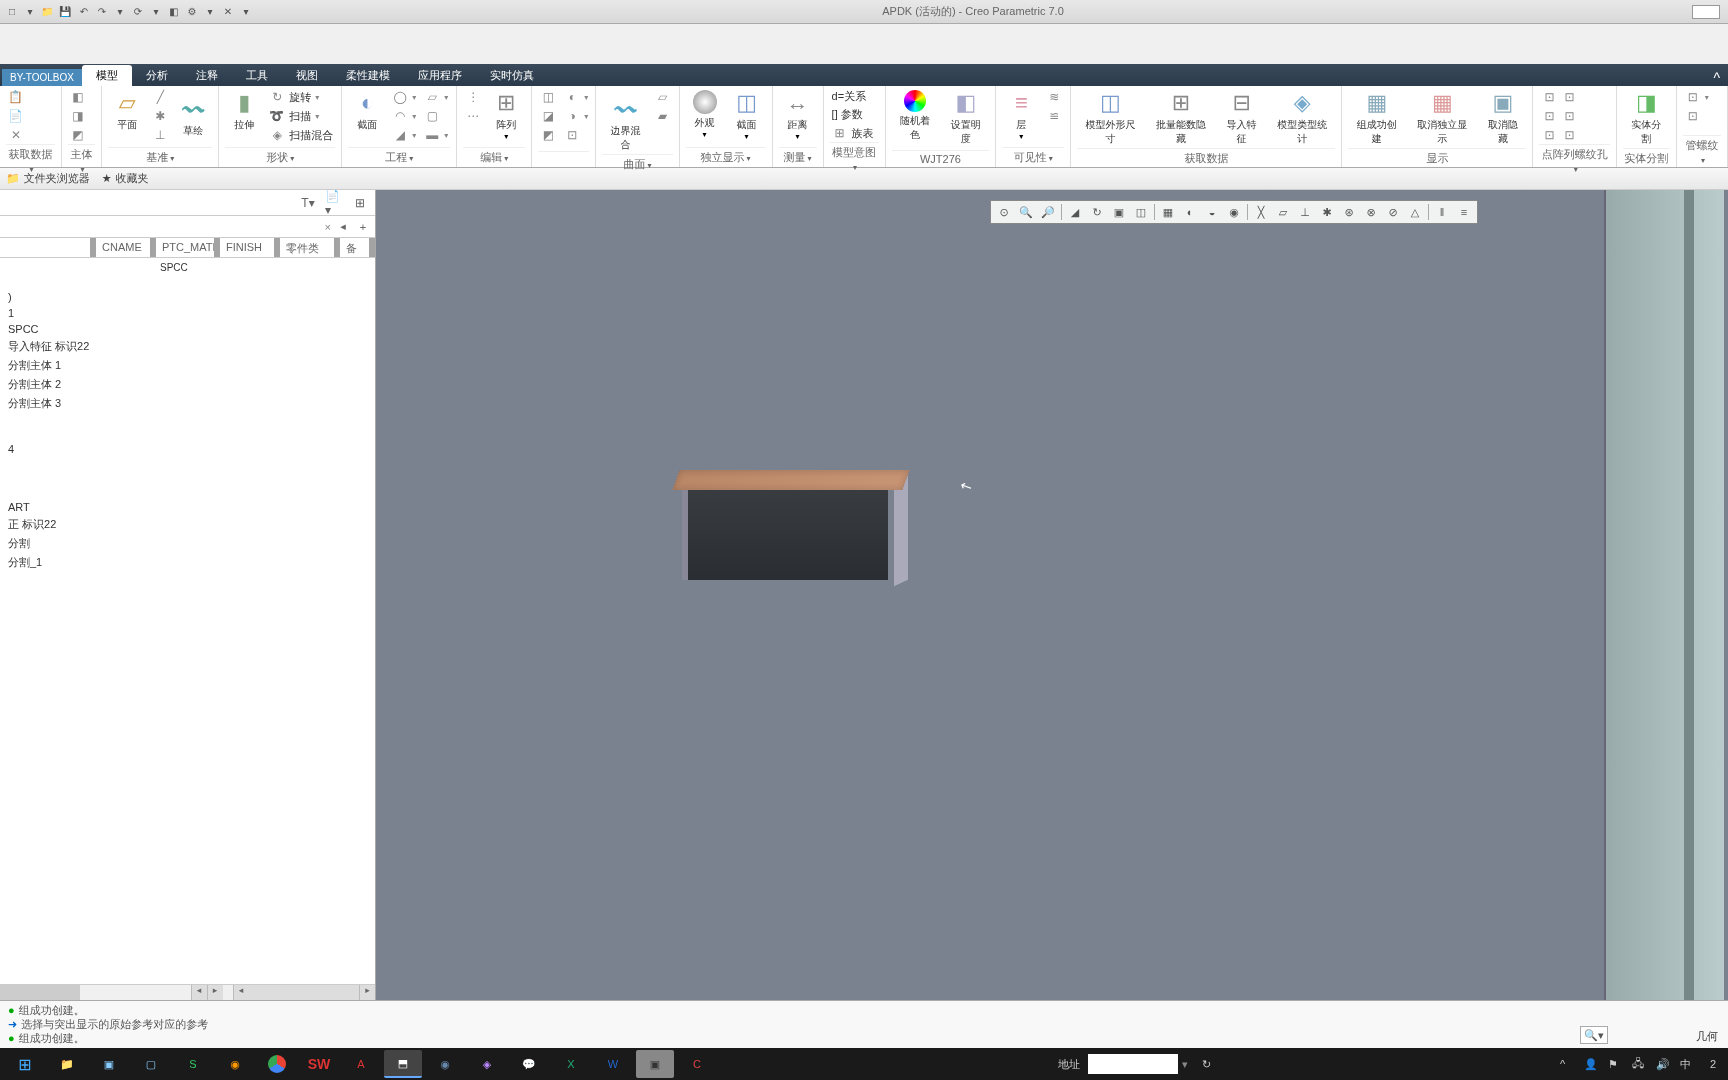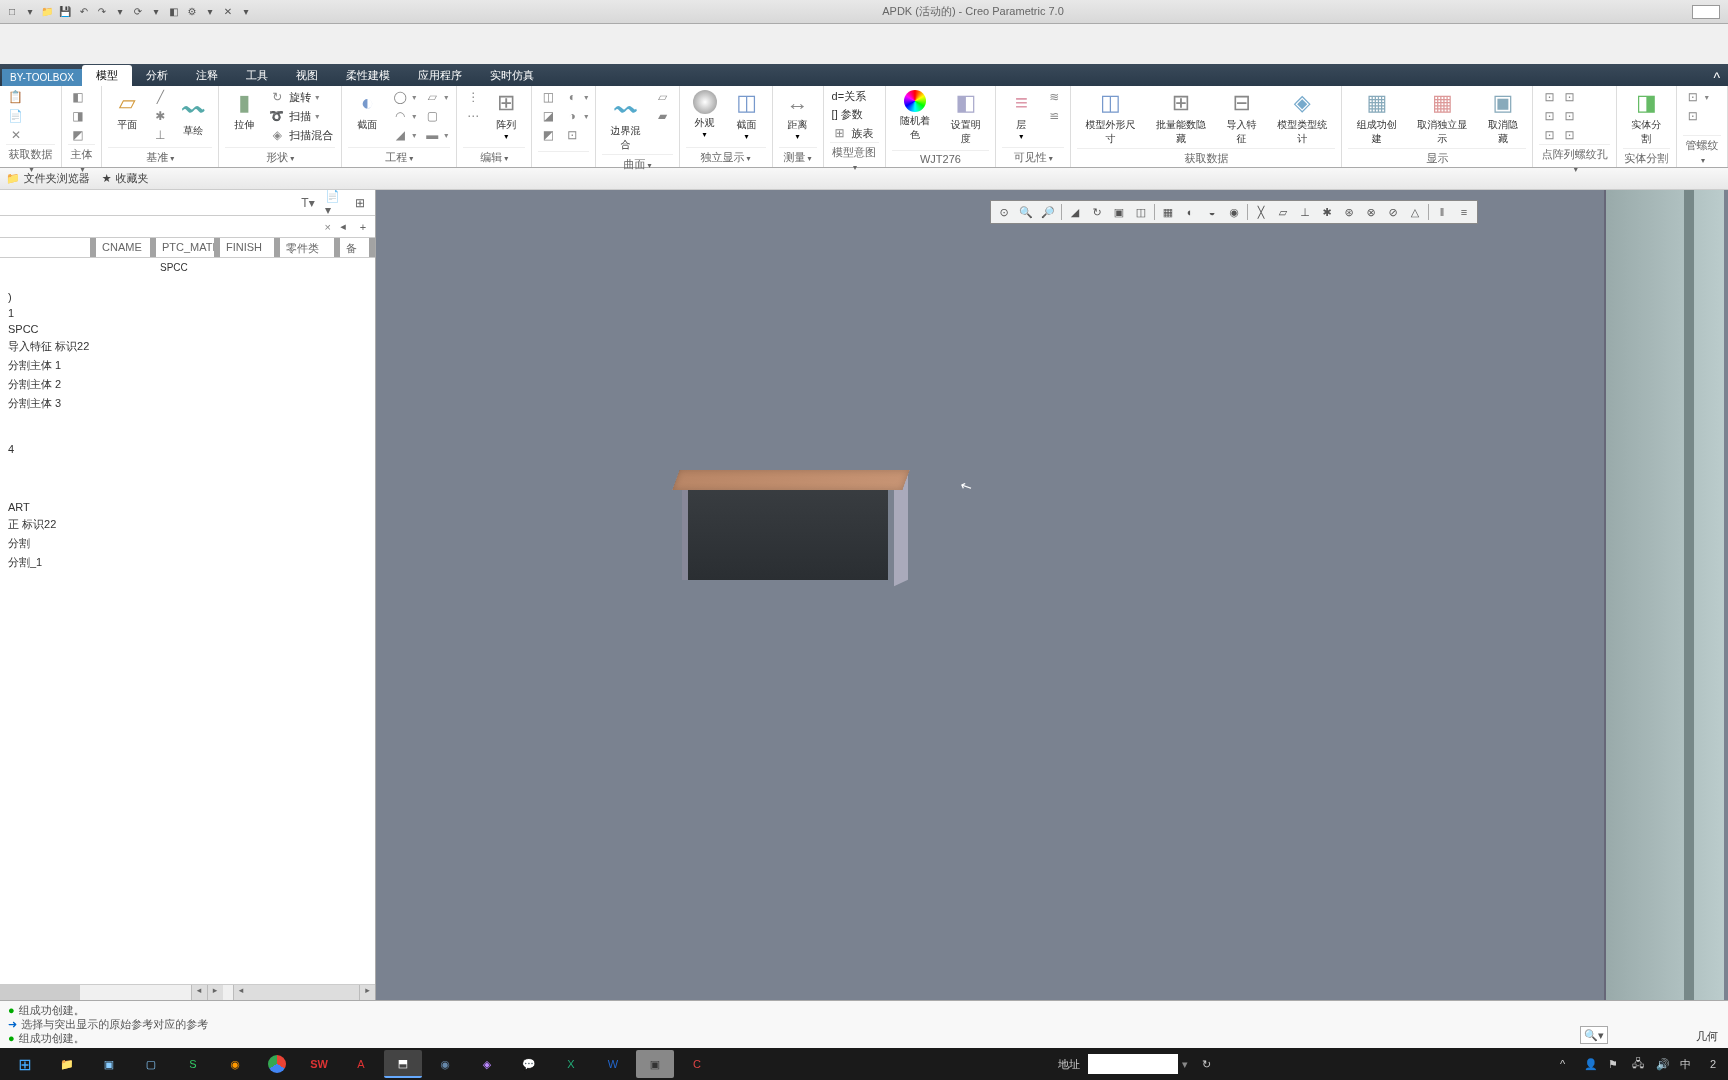--- a/index.html
+++ b/index.html
@@ -566,21 +566,21 @@
 <div class="taskbar">
   <div class="task-item" style="color:#4af;font-size:16px">⊞</div>
   <div class="task-item" style="color:#fc6">📁</div>
   <div class="task-item" style="color:#8cf">▣</div>
   <div class="task-item" style="color:#8cf">▢</div>
   <div class="task-item" style="color:#3c6">S</div>
   <div class="task-item" style="color:#f90">◉</div>
   <div class="task-item">
       <span style="width:18px;height:18px;border-radius:50%;background:conic-gradient(#ea4335 120deg,#4285f4 120deg 240deg,#34a853 240deg);display:block"></span>
     </div>
-  <div class="task-item" style="color:#d33;font-weight:bold;font-size:11px">SW</div>
+  <div class="task-item" style="color:#d33;font-weight:bold;font-size:14px">SW</div>
   <div class="task-item" style="color:#d33">A</div>
   <div class="task-item active" style="color:#fff;background:#444">⬒</div>
   <div class="task-item" style="color:#68a">◉</div>
   <div class="task-item" style="color:#b8f">◈</div>
   <div class="task-item" style="color:#3c3">💬</div>
   <div class="task-item" style="color:#2a7">X</div>
   <div class="task-item" style="color:#26c">W</div>
   <div class="task-item" style="color:#333;background:#888">▣</div>
   <div class="task-item" style="color:#d44">C</div>
   <span class="task-addr-label">地址</span>

